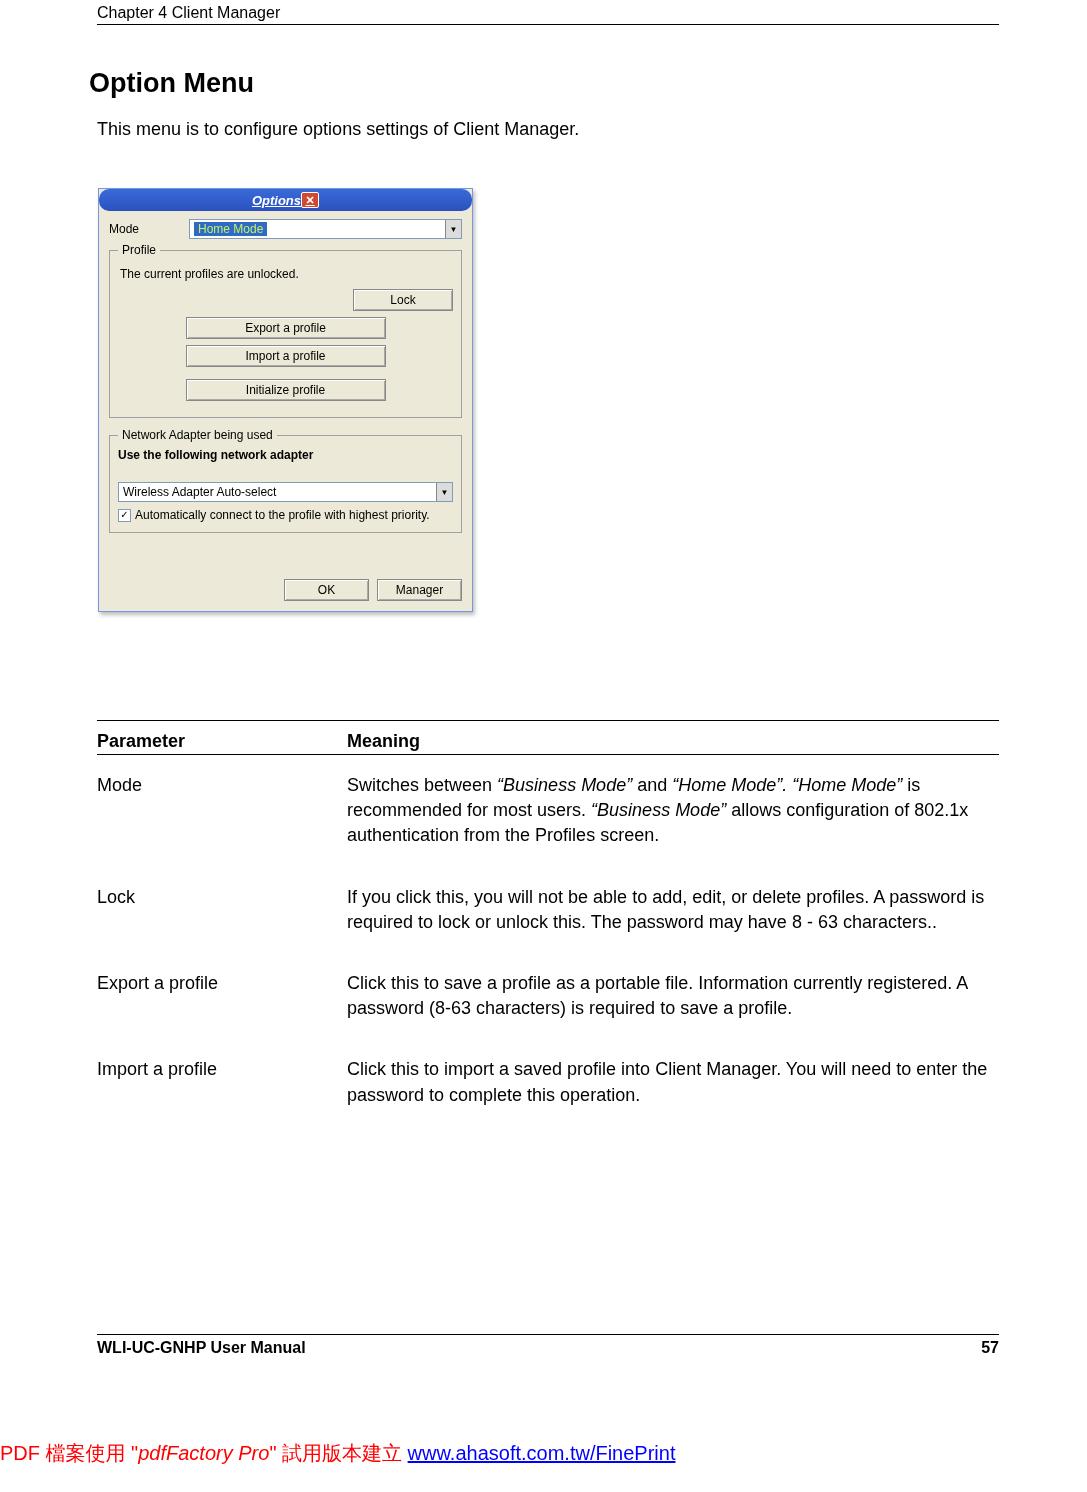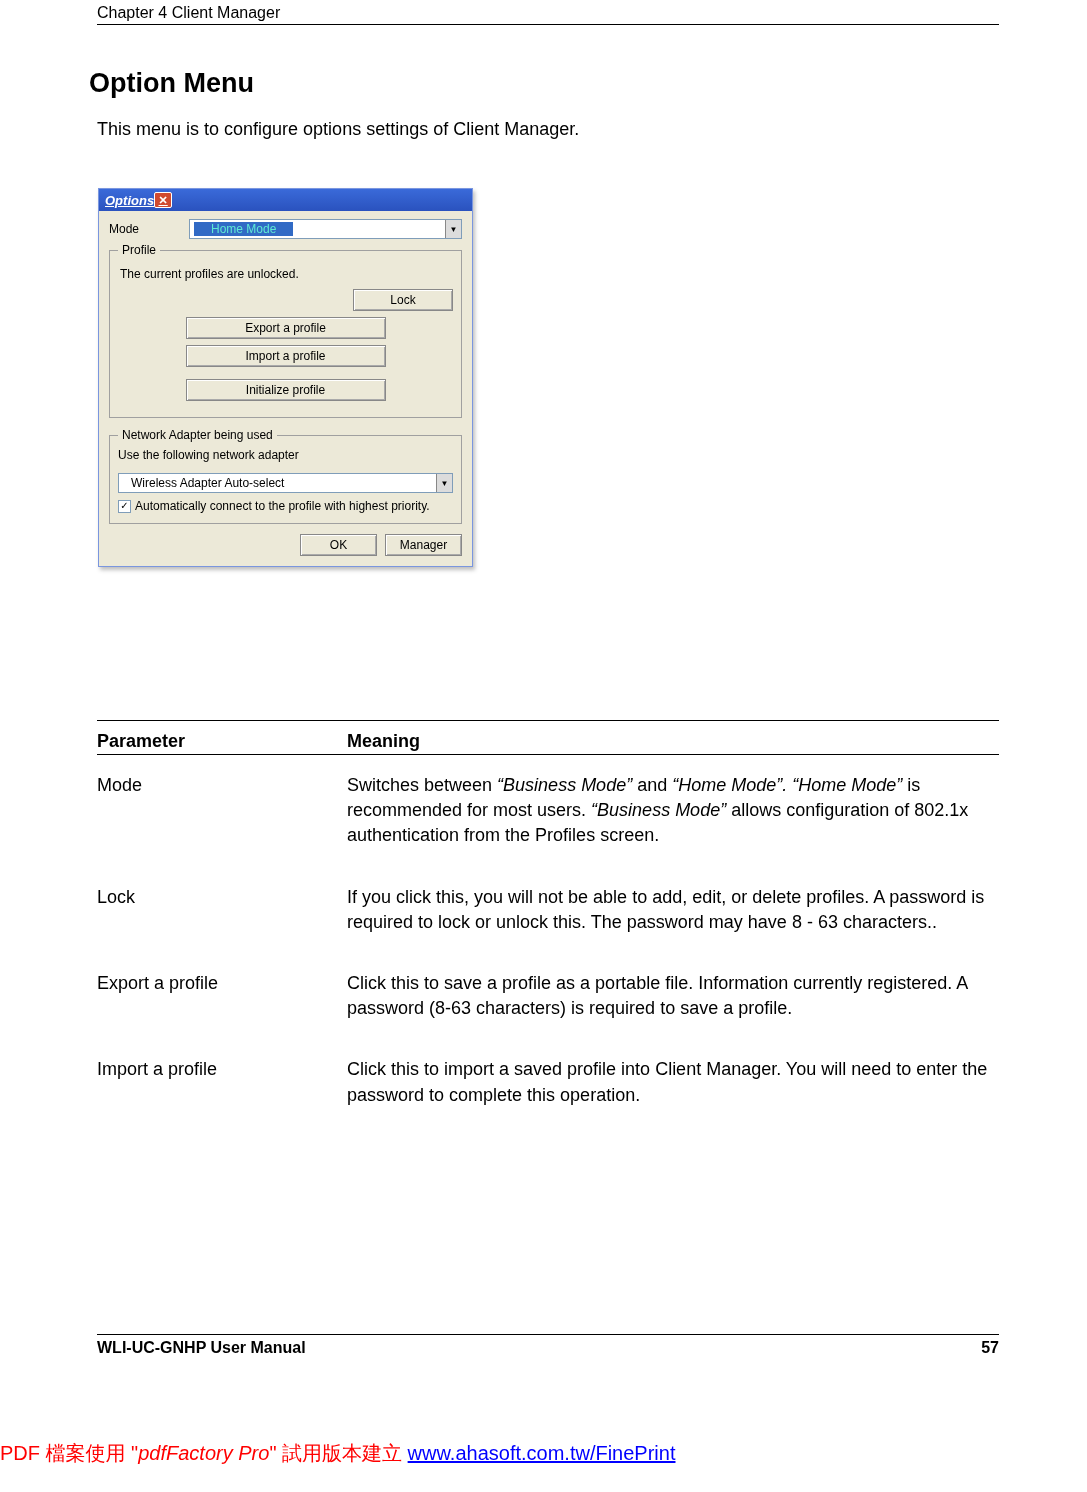--- a/index.html
+++ b/index.html
@@ -46,23 +46,24 @@
     font-size: 12px;
   }
   .dialog-title {
     background: linear-gradient(to bottom, #3a6ad9, #2a52be);
     color: #fff;
     padding: 3px 6px;
     font-weight: bold;
     font-style: italic;
     font-size: 13px;
     display: flex;
-    justify-content: flex-start;
+    justify-content: center;
     align-items: center;
     text-decoration: underline;
+    border-radius: 10px;
   }
   .close-btn {
     width: 18px;
     height: 16px;
     background: #d04a2f;
     border: 1px solid #fff;
     color: #fff;
     font-weight: bold;
     font-size: 11px;
     display: flex;
@@ -81,22 +82,22 @@
     background: #fff;
     border: 1px solid #7f9db9;
     display: flex;
     align-items: center;
     justify-content: space-between;
     padding: 0 0 0 4px;
     color: #fff;
   }
   .mode-select-inner {
     background: #316ac5;
-    padding: 0 17px;
-    color: #5eead4;
+    padding: 0 4px;
+    color: #bef264;
   }
   .dd-arrow {
     width: 16px;
     height: 18px;
     background: #dcdcdc;
     border-left: 1px solid #888;
     display: flex;
     align-items: center;
     justify-content: center;
     color: #000;
@@ -114,45 +115,45 @@
     background: #ece9d8;
     border: 1px solid #888;
     height: 22px;
     display: flex;
     align-items: center;
     justify-content: center;
     box-shadow: inset 1px 1px 0 #fff, inset -1px -1px 0 #aaa;
   }
   .lock-btn { width: 100px; margin: 0 0 6px auto; }
   .full-btn { width: 200px; margin: 0 auto 6px auto; }
-  .na-label { margin-bottom: 11px; }
+  .na-label { margin-bottom: 20px; font-weight: bold; }
   .na-select {
     height: 20px;
     background: #fff;
     border: 1px solid #7f9db9;
     display: flex;
     align-items: center;
     justify-content: space-between;
-    padding: 0 0 0 12px;
+    padding: 0 0 0 4px;
     margin-bottom: 6px;
   }
   .chk-row { display: flex; align-items: center; gap: 4px; }
   .chk {
     width: 13px; height: 13px; background: #fff;
     border: 1px solid #7f9db9;
     display: flex; align-items: center; justify-content: center;
     font-size: 10px; line-height: 1;
   }
   .dialog-footer {
     display: flex;
     justify-content: flex-end;
     gap: 8px;
     margin-top: 4px;
   }
-  .dialog-footer .win-btn { width: 77px; }
+  .dialog-footer .win-btn { width: 85px; margin-top: 36px; }
   
   .param-table {
     position: absolute;
     top: 720px;
     left: 97px;
     right: 88px;
   }
   .tbl-top-rule { border-top: 1.5px solid #000; height: 0; margin-bottom: 10px; }
   .tbl-head {
     display: flex;

